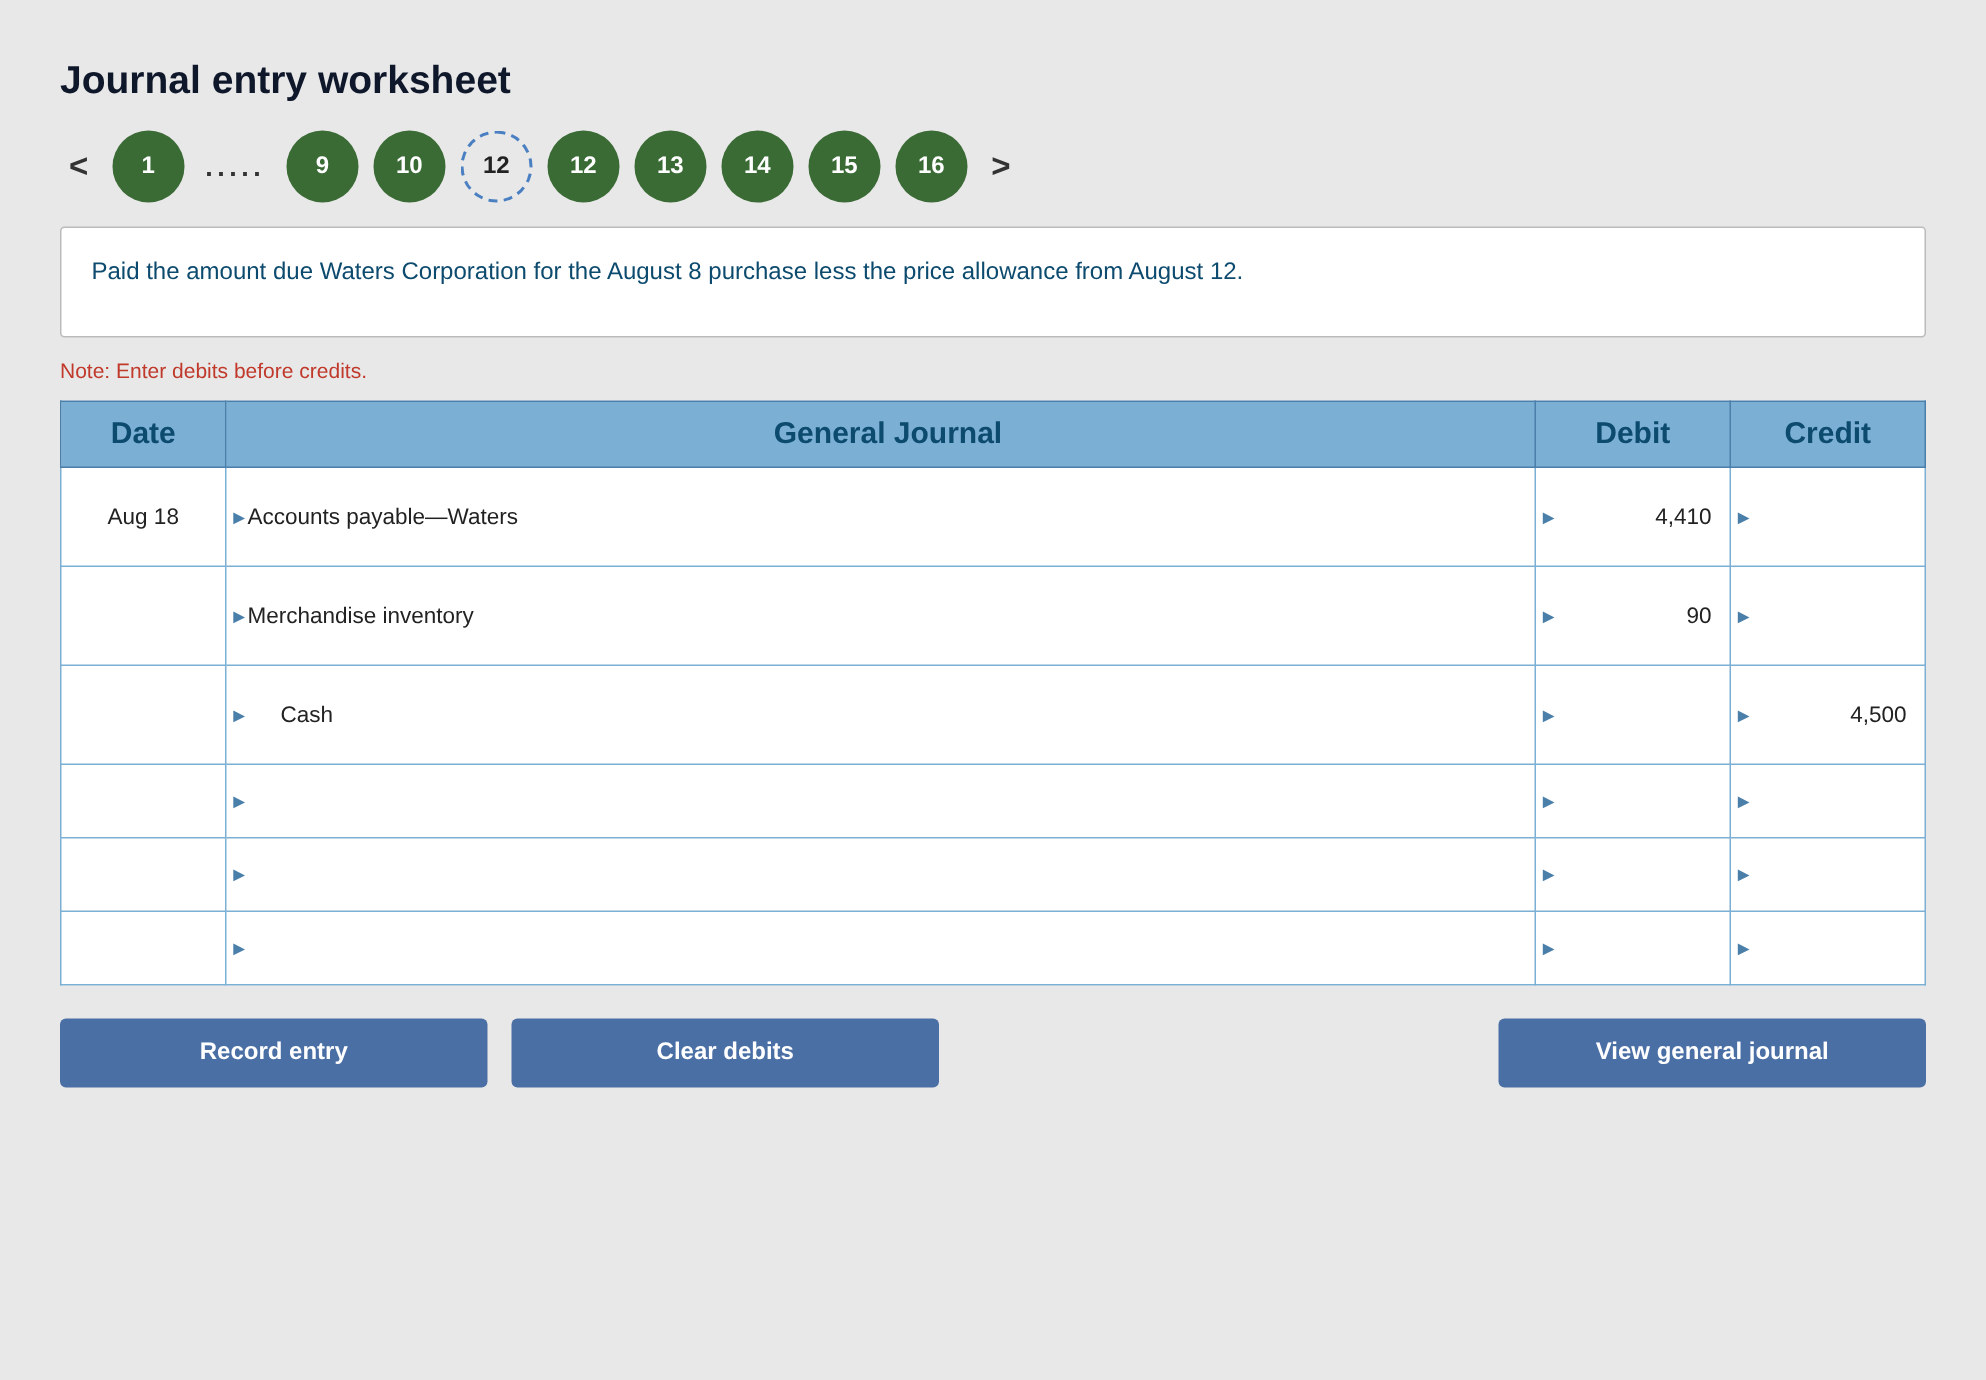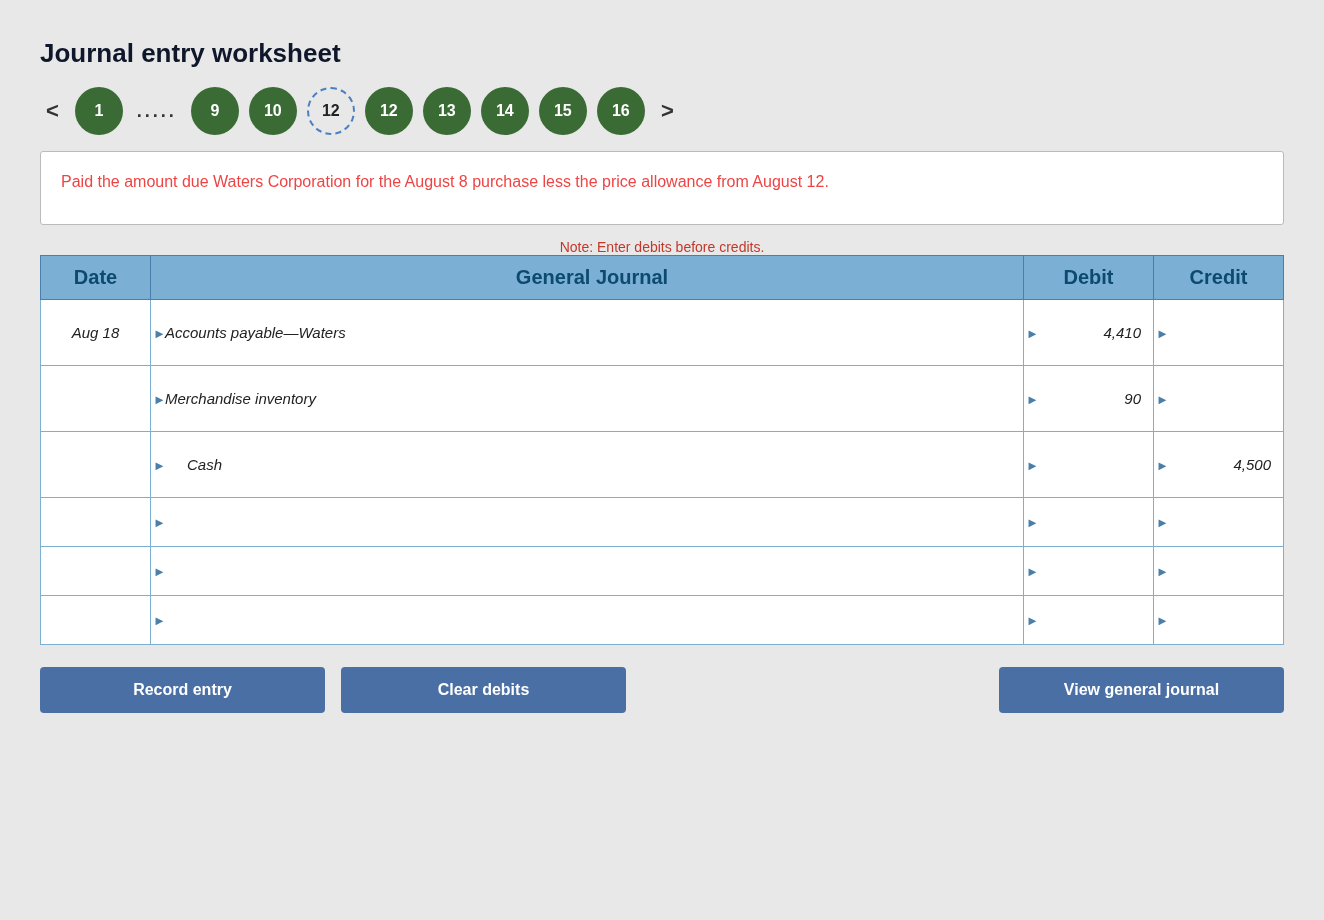--- a/index.html
+++ b/index.html
@@ -68,26 +68,26 @@
       font-weight: bold;
     }
     .description-box {
       background: #fff;
       border: 1px solid #bbb;
       border-radius: 3px;
       padding: 18px 20px 30px 20px;
       margin-bottom: 14px;
       font-size: 16px;
       line-height: 1.5;
-      color: #ef4444;
+      color: #0c4a6e;
     }
     .note-text {
       color: #c0392b;
       font-size: 14px;
-      text-align: center;
+      margin-bottom: 12px;
     }
     .journal-table {
       width: 100%;
       border-collapse: collapse;
       margin-bottom: 22px;
       background: #fff;
       border: 1.5px solid #555;
     }
     .journal-table th {
       background: #7bafd4;
@@ -101,21 +101,20 @@
     .journal-table th.date-col { width: 110px; }
     .journal-table th.journal-col { width: auto; text-align: center; padding-left: 24px; }
     .journal-table th.debit-col { width: 130px; text-align: center; }
     .journal-table th.credit-col { width: 130px; text-align: center; }
     .journal-table td {
       border: 1px solid #7bafd4;
       padding: 24px 12px;
       font-size: 15px;
       height: 44px;
       vertical-align: middle;
-      font-style: italic;
     }
     .journal-table td.date-cell {
       text-align: center;
       color: #222;
     }
     .journal-table td.account-cell {
       position: relative;
       padding-left: 14px;
     }
     .account-cell .indent {

